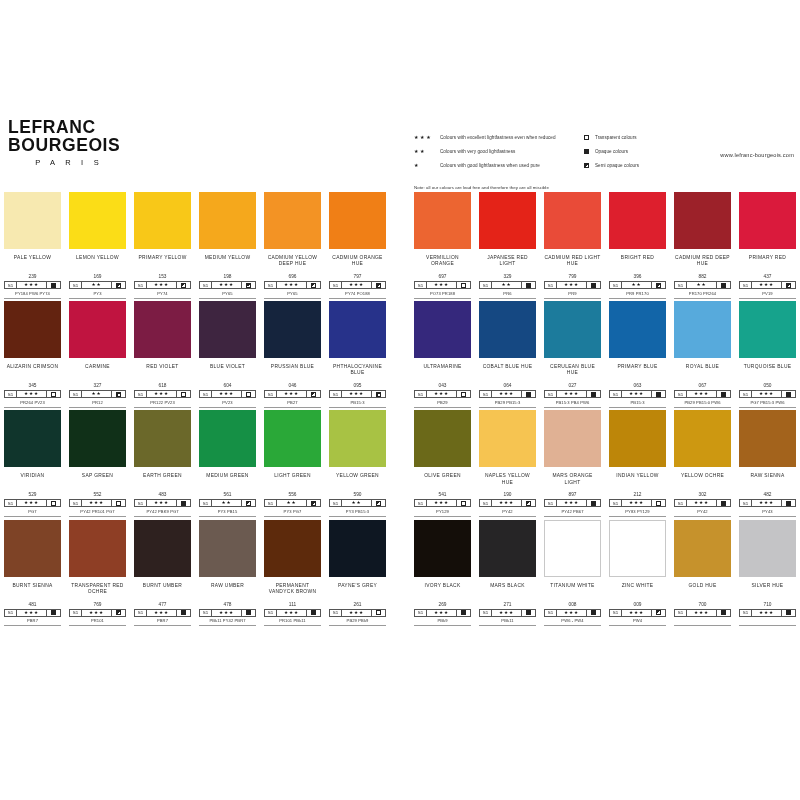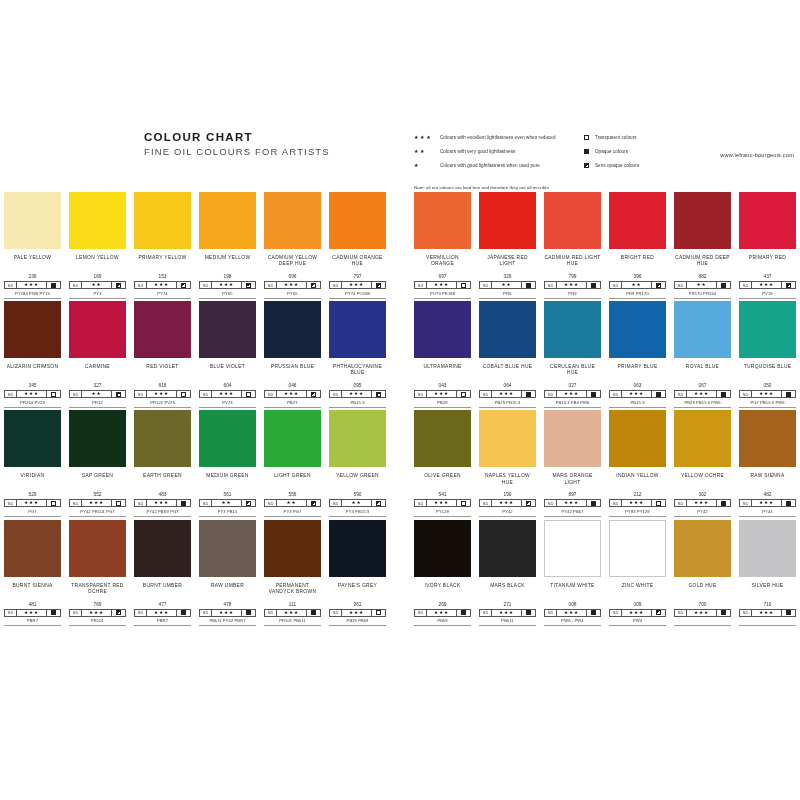--- a/index.html
+++ b/index.html
@@ -228,25 +228,26 @@
     margin: 1px auto 0;
   }
 </style>
 </head>
 <body>
 
 <div id="page">
 
   <div class="header">
 
-
-    <div class="title-block">
-      <div class="title-main">COLOUR CHART</div>
-      <div class="title-sub">FINE OIL COLOURS FOR ARTISTS</div>
+    <div class="logo">
+      <div class="logo-l1">LEFRANC</div>
+      <div class="logo-l2">BOURGEOIS</div>
+      <div class="logo-l3">P A R I S</div>
     </div>
+
 
     <div class="legend">
       <div class="legend-cols">
         <div class="legend-col-left">
           <div class="legend-row">
             <span class="legend-stars">★★★</span>
             <span class="legend-text">Colours with excellent lightfastness even when reduced</span>
           </div>
           <div class="legend-row">
             <span class="legend-stars">★★</span>

